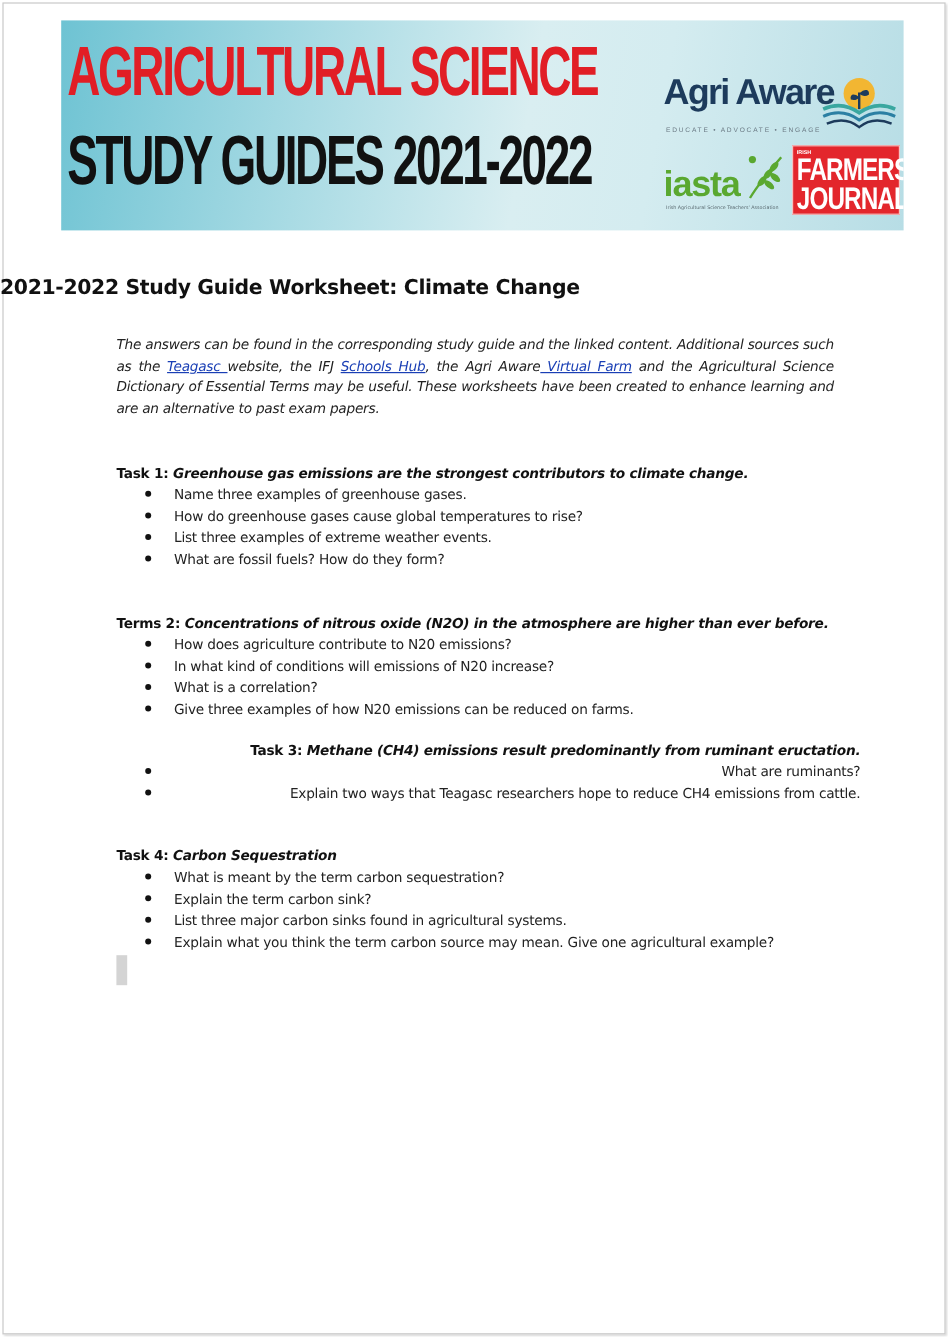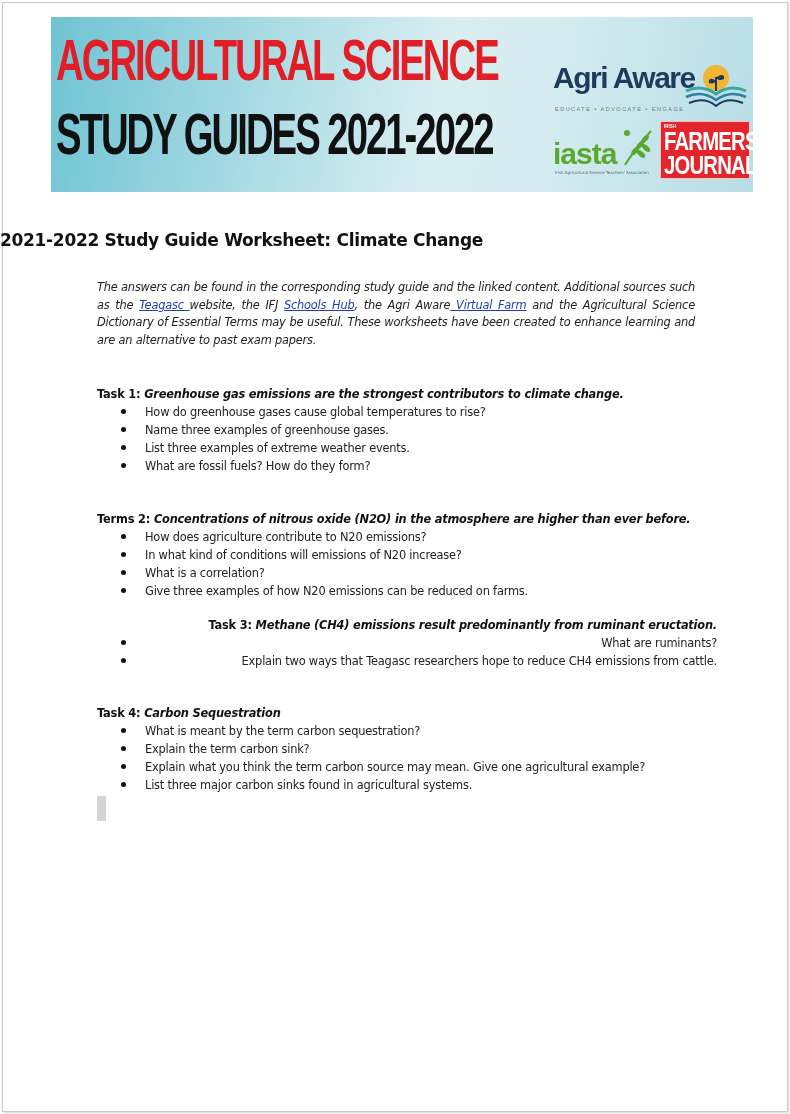--- a/index.html
+++ b/index.html
@@ -88,22 +88,22 @@
   </div>
 </div>
 
 <div class="doc-title">2021-2022 Study Guide Worksheet: Climate Change</div>
 
 <div class="intro"><span>The answers can be found in the corresponding study guide and the linked content. Additional sources such as the </span><a>Teagasc </a><span>website, the IFJ </span><a>Schools Hub</a><span>, the Agri Aware</span><a> Virtual Farm</a><span> and the Agricultural Science Dictionary of Essential Terms may be useful. These worksheets have been created to enhance learning and are an alternative to past exam papers.</span></div>
 
 <div class="task t1">
   <div class="task-heading"><span>Task 1: </span><span class="task-desc">Greenhouse gas emissions are the strongest contributors to climate change.</span></div>
   <ul>
+    <li><span class="bullet"></span><span>Name three examples of greenhouse gases.</span></li>
     <li><span class="bullet"></span><span>How do greenhouse gases cause global temperatures to rise?</span></li>
-    <li><span class="bullet"></span><span>Name three examples of greenhouse gases.</span></li>
     <li><span class="bullet"></span><span>List three examples of extreme weather events.</span></li>
     <li><span class="bullet"></span><span>What are fossil fuels? How do they form?</span></li>
   </ul>
 </div>
 
 <div class="task t2">
   <div class="task-heading"><span>Terms 2: </span><span class="task-desc">Concentrations of nitrous oxide (N2O) in the atmosphere are higher than ever before.</span></div>
   <ul>
     <li><span class="bullet"></span><span>How does agriculture contribute to N20 emissions?</span></li>
     <li><span class="bullet"></span><span>In what kind of conditions will emissions of N20 increase?</span></li>
@@ -118,18 +118,18 @@
     <li><span class="bullet"></span><span>What are ruminants?</span></li>
     <li><span class="bullet"></span><span>Explain two ways that Teagasc researchers hope to reduce CH4 emissions from cattle.</span></li>
   </ul>
 </div>
 
 <div class="task t4">
   <div class="task-heading"><span>Task 4: </span><span class="task-desc">Carbon Sequestration</span></div>
   <ul>
     <li><span class="bullet"></span><span>What is meant by the term carbon sequestration?</span></li>
     <li><span class="bullet"></span><span>Explain the term carbon sink?</span></li>
+    <li><span class="bullet"></span><span>List three major carbon sinks found in agricultural systems.</span></li>
     <li><span class="bullet"></span><span>Explain what you think the term carbon source may mean. Give one agricultural example?</span></li>
-    <li><span class="bullet"></span><span>List three major carbon sinks found in agricultural systems.</span></li>
   </ul>
 </div>
 
 <div class="cursor-block"></div>
 
 </body></html>

